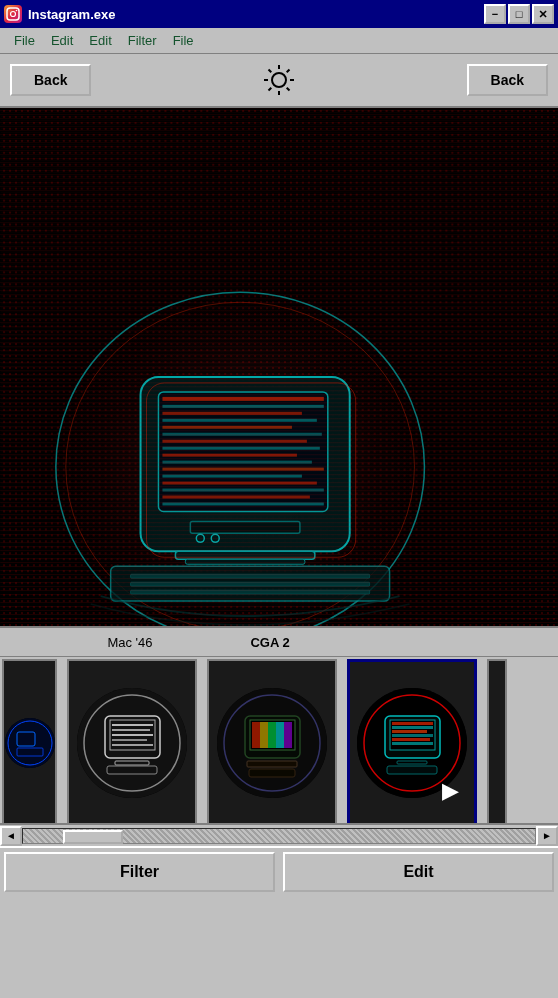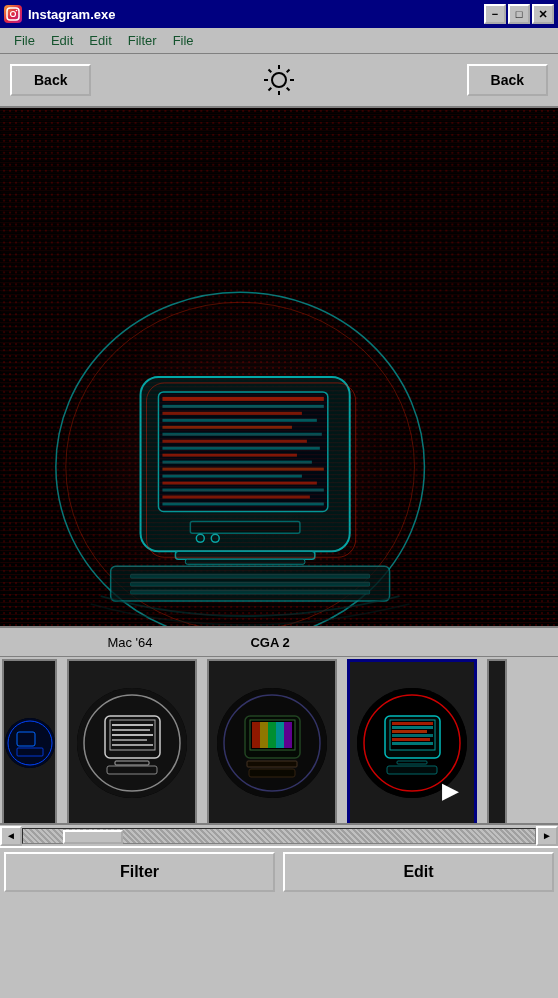--- a/index.html
+++ b/index.html
@@ -375,21 +375,21 @@
 
     <rect x="143" y="273" width="210" height="175" rx="18" fill="none" stroke="#ff2200" stroke-width="1" opacity="0.4" transform="translate(3,3)"></rect>
 
     <path d="M 100 490 Q 240 530 400 490" fill="none" stroke="#003333" stroke-width="2" opacity="0.6"></path>
     <path d="M 90 498 Q 240 540 410 498" fill="none" stroke="#002222" stroke-width="1.5" opacity="0.5"></path>
   </svg>
   <div class="scanlines"></div>
 </div>
 
 <div class="filmstrip-labels">
-  <div class="filmstrip-label">Mac '64</div>
+  <div class="filmstrip-label">Mac '46</div>
   <div class="filmstrip-label active">CGA 2</div>
 </div>
 
 <div class="filmstrip-scroll">
 
   <div class="filmstrip-item" style="width:55px; margin-left:2px;">
     <div class="filmstrip-item-inner" style="width:50px;height:50px;">
       <svg width="50" height="50" viewBox="0 0 50 50">
         <rect width="50" height="50" fill="#000822"></rect>
         <circle cx="25" cy="25" r="22" fill="none" stroke="#0044ff" stroke-width="1"></circle>

